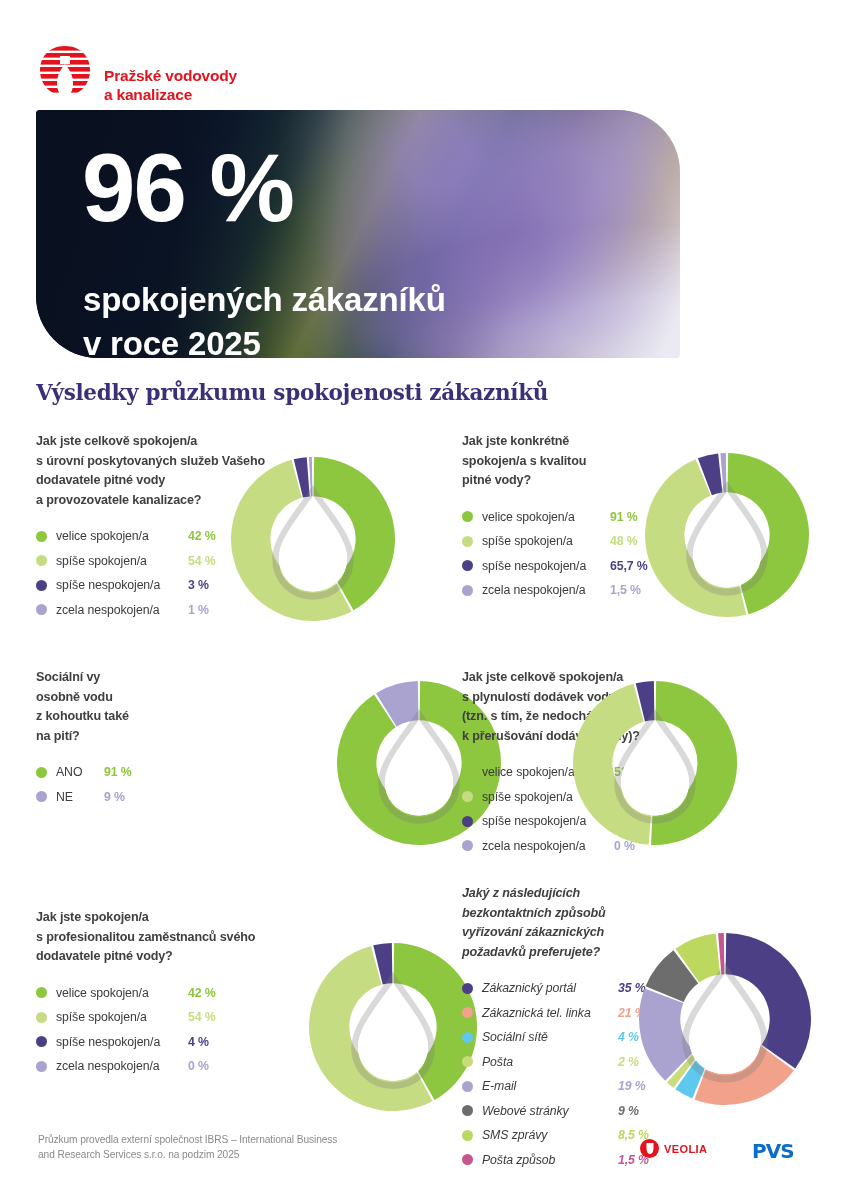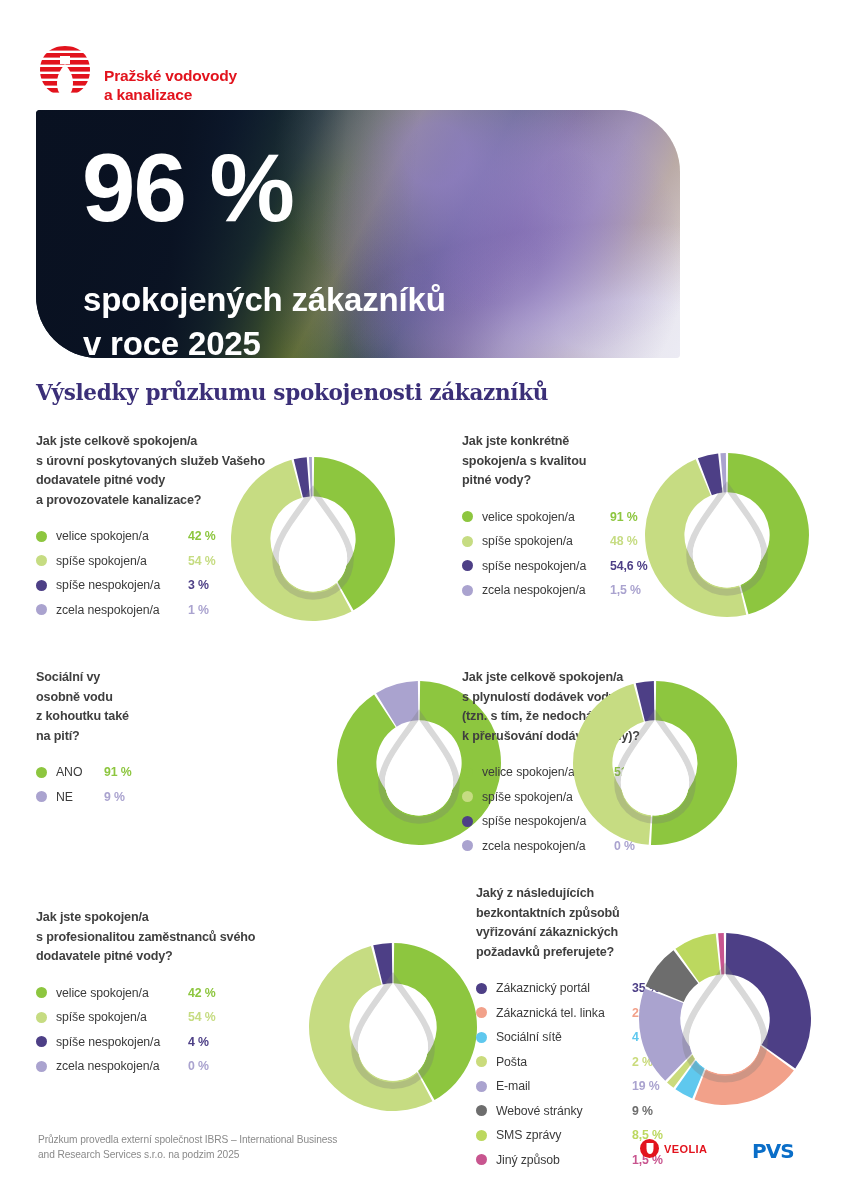--- a/index.html
+++ b/index.html
@@ -183,21 +183,21 @@
             <span class="lg-val" style="color: rgb(141, 198, 63);">91 %</span>
           </div>
           <div class="lg-row">
             <span class="dot" style="background: rgb(198, 220, 130);"></span>
             <span class="lg-label">spíše spokojen/a</span>
             <span class="lg-val" style="color: rgb(198, 220, 130);">48 %</span>
           </div>
           <div class="lg-row">
             <span class="dot" style="background: rgb(77, 63, 134);"></span>
             <span class="lg-label">spíše nespokojen/a</span>
-            <span class="lg-val" style="color: rgb(77, 63, 134);">54,6 %</span>
+            <span class="lg-val" style="color: rgb(77, 63, 134);">65,7 %</span>
           </div>
           <div class="lg-row">
             <span class="dot" style="background: rgb(170, 163, 207);"></span>
             <span class="lg-label">zcela nespokojen/a</span>
             <span class="lg-val" style="color: rgb(170, 163, 207);">1,5 %</span>
           </div>
         </div>
       </div>
       <div class="donut" style="left: 640px; top: 448px;">
         <svg width="174" height="174" viewBox="0 0 174 174">
@@ -355,21 +355,21 @@
           </defs>
           <g mask="url(#hole-4)">
             <path d="M90.17,5.01 A84,84 0 0 1 130.49,162.04 L110.58,126.98 A43.68,43.68 0 0 0 89.61,45.32 Z" fill="#8dc63f"></path>
             <path d="M128.44,163.17 A84,84 0 1 1 66.98,7.94 L77.55,46.85 A43.68,43.68 0 1 0 109.51,127.57 Z" fill="#c6dc82"></path>
             <path d="M69.25,7.36 A84,84 0 0 1 87.83,5.01 L88.39,45.32 A43.68,43.68 0 0 0 78.73,46.54 Z" fill="#4d3f86"></path>
           </g>
           <path d="M89.00,39.81 C105.26,63.46 127.44,88.60 127.44,109.29 C127.44,132.95 109.70,147.73 89.00,147.73 C68.30,147.73 50.56,132.95 50.56,109.29 C50.56,88.60 72.74,63.46 89.00,39.81 Z" fill="none" stroke="rgba(120,120,120,.28)" stroke-width="6.7"></path>
           <path d="M89.00,44.65 C103.78,66.15 123.94,89.00 123.94,107.82 C123.94,129.32 107.82,142.76 89.00,142.76 C70.18,142.76 54.06,129.32 54.06,107.82 C54.06,89.00 74.22,66.15 89.00,44.65 Z" fill="#ffffff"></path>
         </svg>
       </div>
-      <div class="block" style="left: 476px; top: 884px;">
+      <div class="block" style="left: 462px; top: 884px; font-style: italic;">
         <div class="q">
           <div>Jaký z následujících</div>
           <div>bezkontaktních způsobů</div>
           <div>vyřizování zákaznických</div>
           <div>požadavků preferujete?</div>
         </div>
         <div class="legend pref">
           <div class="lg-row">
             <span class="dot" style="background: rgb(77, 63, 134);"></span>
             <span class="lg-label">Zákaznický portál</span>
@@ -400,21 +400,21 @@
             <span class="lg-label">Webové stránky</span>
             <span class="lg-val" style="color: rgb(109, 109, 109);">9 %</span>
           </div>
           <div class="lg-row">
             <span class="dot" style="background: rgb(188, 216, 95);"></span>
             <span class="lg-label">SMS zprávy</span>
             <span class="lg-val" style="color: rgb(188, 216, 95);">8,5 %</span>
           </div>
           <div class="lg-row">
             <span class="dot" style="background: rgb(200, 85, 143);"></span>
-            <span class="lg-label">Jiný způsob</span>
+            <span class="lg-label">Pošta způsob</span>
             <span class="lg-val" style="color: rgb(200, 85, 143);">1,5 %</span>
           </div>
         </div>
       </div>
       <div class="donut" style="left: 634px; top: 928px;">
         <svg width="182" height="182" viewBox="0 0 182 182">
           <defs>
             <mask id="hole-5">
               <rect x="0" y="0" width="182" height="182" fill="#fff"></rect>
               <path d="M91.00,45.59 C106.14,67.61 126.78,91.00 126.78,110.26 C126.78,132.28 110.26,146.04 91.00,146.04 C71.74,146.04 55.22,132.28 55.22,110.26 C55.22,91.00 75.86,67.61 91.00,45.59 Z" fill="#000"></path>

